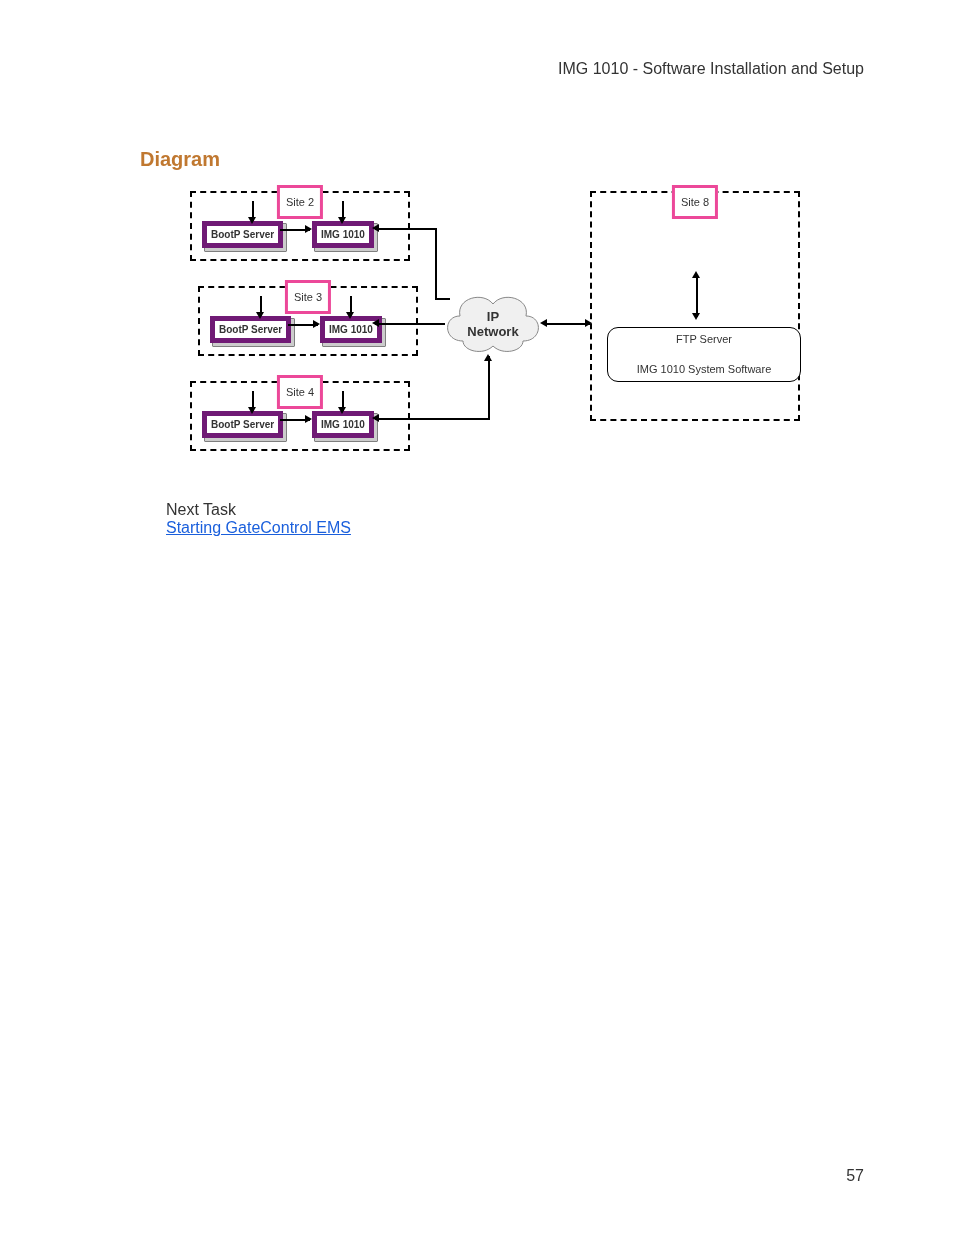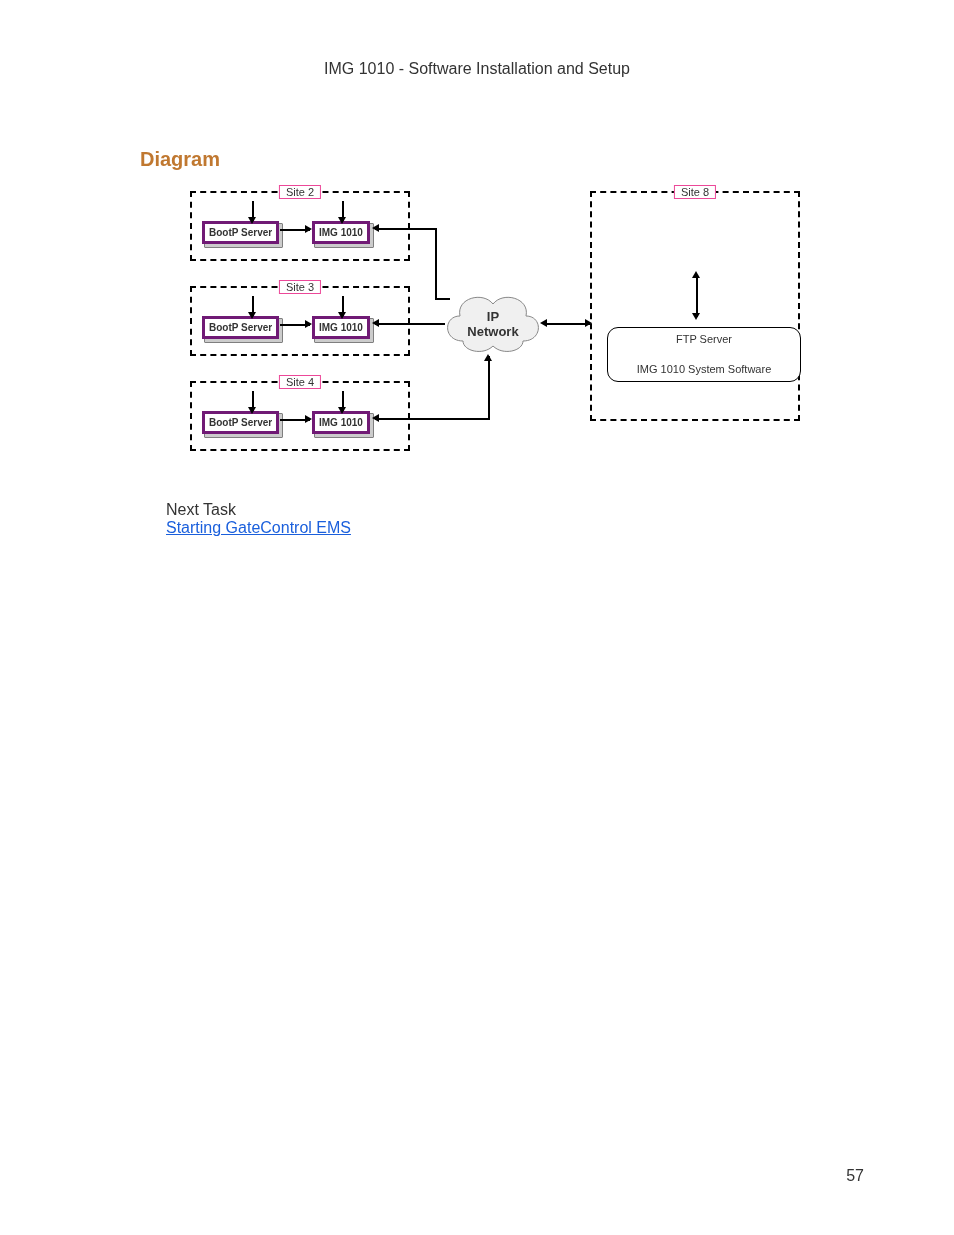--- a/index.html
+++ b/index.html
@@ -1,28 +1,28 @@
 <!DOCTYPE html>
 <html><head>
 <meta charset="utf-8">
 <style>
   html, body { margin:0; padding:0; background:#fff; font-family:Verdana, Geneva, sans-serif; color:#333; }
   .page { width:954px; height:1235px; position:relative; box-sizing:border-box; padding:60px 90px 50px 90px; }
-  .running-head { text-align:center; font-size:16px; color:#333; margin-bottom:70px; }
+  .running-head { text-align:right; font-size:16px; color:#333; margin-bottom:70px; }
   h2.section { color:#c07830; font-size:20px; font-weight:bold; margin:0 0 16px 50px; }
   .body-text { margin-left:100px; margin-right:20px; font-size:16px; line-height:1.45; color:#333; }
   .diagram-wrap { margin:20px 0 40px 100px; }
   .next-task { margin-left:76px; font-size:16px; }
   .next-task a { color:#1a5fdc; text-decoration:underline; }
   .page-num { position:absolute; bottom:50px; right:90px; font-size:16px; color:#333; }
 
   .diagram { position:relative; width:610px; height:270px; }
   .site-group { position:absolute; border:2px dashed #000; box-sizing:border-box; }
-  .site-label { position:absolute; top:-8px; left:50%; transform:translateX(-50%); background:#fff; border:1px solid #ec4899; font:11px Arial; padding:0 6px; white-space:nowrap; }
-  .box3d { position:absolute; background:#fff; border:3px solid #701a75; font:bold 10px Arial; text-align:center; padding:3px 4px; box-shadow:3px 3px 0 #ccc, 3px 3px 0 0.5px #000; white-space:nowrap; }
+  .site-label { position:absolute; top:-8px; left:50%; transform:translateX(-50%); background:#fff; border:3px solid #ec4899; font:11px Arial; padding:8px 6px; white-space:nowrap; }
+  .box3d { position:absolute; background:#fff; border:5px solid #701a75; font:bold 10px Arial; text-align:center; padding:3px 4px; box-shadow:3px 3px 0 #ccc, 3px 3px 0 0.5px #000; white-space:nowrap; }
   .box-flat { position:absolute; background:#fff; border:1px solid #000; font:11px Arial; text-align:center; padding:4px 6px; line-height:1.35; }
   .cloud { position:absolute;text-decoration:underline; }
   .cloud svg { display:block; }
   .cloud-label { position:absolute; top:50%; left:50%; transform:translate(-50%,-50%); font:bold 13px Arial; text-align:center; }
   .line { position:absolute; background:#000; }
   .arrow-r { position:absolute; width:0; height:0; border-left:7px solid #000; border-top:4px solid transparent; border-bottom:4px solid transparent; }
   .arrow-l { position:absolute; width:0; height:0; border-right:7px solid #000; border-top:4px solid transparent; border-bottom:4px solid transparent; }
   .arrow-u { position:absolute; width:0; height:0; border-bottom:7px solid #000; border-left:4px solid transparent; border-right:4px solid transparent; }
   .arrow-d { position:absolute; width:0; height:0; border-top:7px solid #000; border-left:4px solid transparent; border-right:4px solid transparent; }
 </style>
@@ -43,21 +43,21 @@
         <div class="box3d" style="left:10px; top:28px;">BootP Server</div>
         <div class="box3d" style="left:120px; top:28px;">IMG 1010</div>
         <div class="line" style="left:88px; top:36px; width:30px; height:2px;"></div>
         <div class="arrow-r" style="left:113px; top:32px;"></div>
         <div class="line" style="left:60px; top:8px; width:2px; height:20px;"></div>
         <div class="arrow-d" style="left:56px; top:24px;"></div>
         <div class="line" style="left:150px; top:8px; width:2px; height:20px;"></div>
         <div class="arrow-d" style="left:146px; top:24px;"></div>
       </div>
 
-      <div class="site-group" style="left:0; top:95px; width:220px; height:70px;text-decoration:underline;">
+      <div class="site-group" style="left:8px; top:95px; width:220px; height:70px;text-decoration:underline;">
         <div class="site-label">Site 3</div>
         <div class="box3d" style="left:10px; top:28px;">BootP Server</div>
         <div class="box3d" style="left:120px; top:28px;">IMG 1010</div>
         <div class="line" style="left:88px; top:36px; width:30px; height:2px;"></div>
         <div class="arrow-r" style="left:113px; top:32px;"></div>
         <div class="line" style="left:60px; top:8px; width:2px; height:20px;"></div>
         <div class="arrow-d" style="left:56px; top:24px;"></div>
         <div class="line" style="left:150px; top:8px; width:2px; height:20px;"></div>
         <div class="arrow-d" style="left:146px; top:24px;"></div>
       </div>

